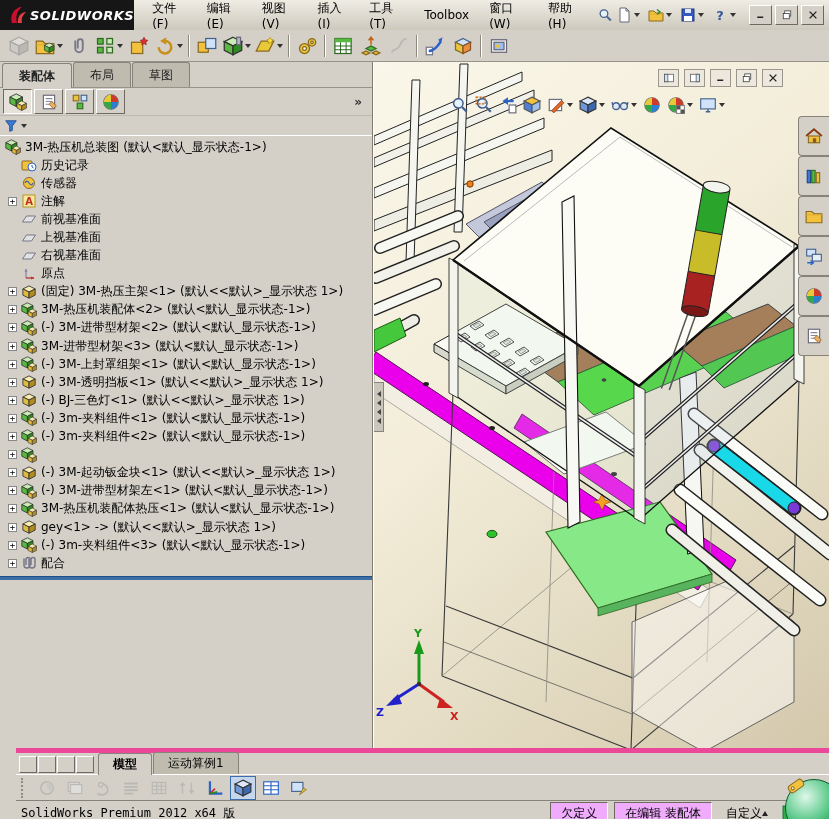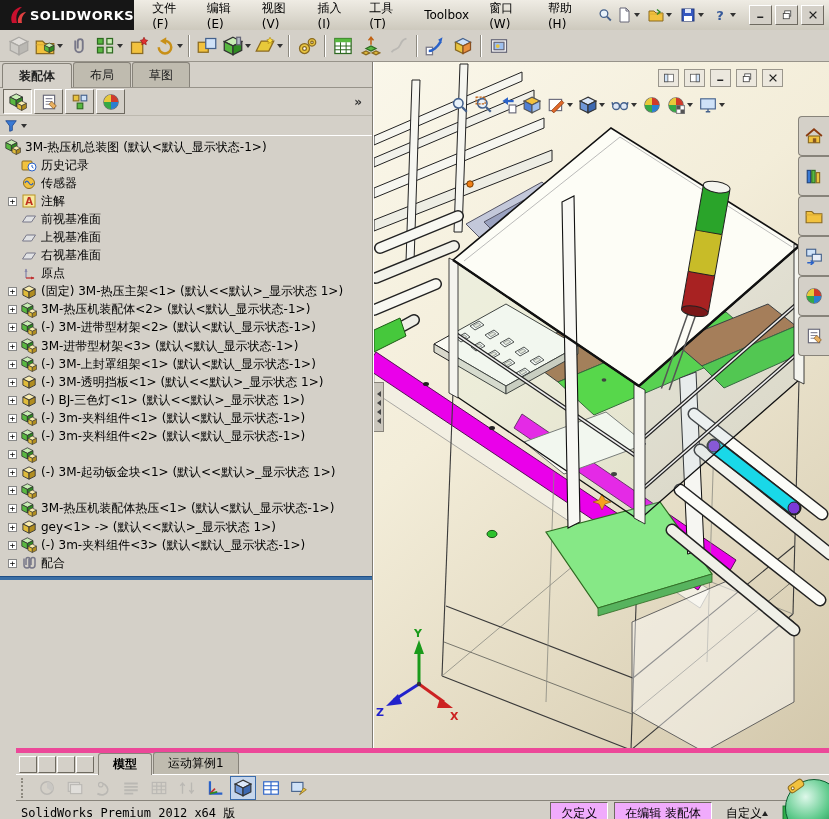--- a/index.html
+++ b/index.html
@@ -15,21 +15,21 @@
   .i16{width:16px;height:16px;display:inline-block}
   .i18{width:18px;height:18px;display:inline-block}
   .i20{width:20px;height:20px;display:inline-block}
   svg{display:block}
 
   
   .titlebar{position:absolute;left:0;top:0;width:829px;height:30px;
     background:linear-gradient(#efece4,#cdc9bd);border-bottom:1px solid #97938a;
     display:flex;align-items:center}
   .logo{width:138px;height:30px;background:#161616;display:flex;align-items:center;padding-left:7px;box-sizing:border-box;gap:3px}
-  .logo-text{color:#fff;font-weight:bold;font-size:13px;letter-spacing:.5px}
+  .logo-text{color:#fff;font-weight:bold;font-style:italic;font-size:13px;letter-spacing:.5px}
   .menus{display:flex;align-items:center;margin-left:8px}
   .menu{padding:6px 10px;cursor:default}
   .search-btn{margin-left:4px;display:flex;align-items:center}
   .quick{display:flex;align-items:center;margin-left:auto;gap:2px}
   .qbtn{display:flex;align-items:center;padding:2px 2px;border:1px solid transparent}
   .winbtns{display:flex;align-items:center;gap:3px;margin:0 5px 0 10px}
   .wbtn{width:21px;height:18px;background:#d4d0c8;display:flex;align-items:center;justify-content:center}
 
   
   .toolbar{position:absolute;left:0;top:30px;width:829px;height:32px;background:#d4d0c8;
@@ -703,20 +703,21 @@
               <polygon points="1,4.5 8,8 8,15 1,11.5" fill="#58b840" stroke="#333"></polygon>
               <polygon points="15,4.5 8,8 8,15 15,11.5" fill="#2f8a22" stroke="#333"></polygon>
             </g>
             <g transform="translate(6.5,6.5) scale(.6)">
               <polygon points="8,1 15,4.5 8,8 1,4.5" fill="#f8ecb0" stroke="#333"></polygon>
               <polygon points="1,4.5 8,8 8,15 1,11.5" fill="#e0bc3c" stroke="#333"></polygon>
               <polygon points="15,4.5 8,8 8,15 15,11.5" fill="#b08c20" stroke="#333"></polygon>
             </g>
           </svg>
         </span>
+        <span class="tlabel">(-) 3M-进带型材架左&lt;1&gt; (默认&lt;默认_显示状态-1&gt;)</span>
       </div>
       <div class="trow">
         <span class="exp">+</span>
         <span class="ticon">
           <svg viewBox="0 0 16 16" width="100%" height="100%">
             <g transform="scale(.8)">
               <polygon points="8,1 15,4.5 8,8 1,4.5" fill="#c8ecb4" stroke="#333"></polygon>
               <polygon points="1,4.5 8,8 8,15 1,11.5" fill="#58b840" stroke="#333"></polygon>
               <polygon points="15,4.5 8,8 8,15 15,11.5" fill="#2f8a22" stroke="#333"></polygon>
             </g>

